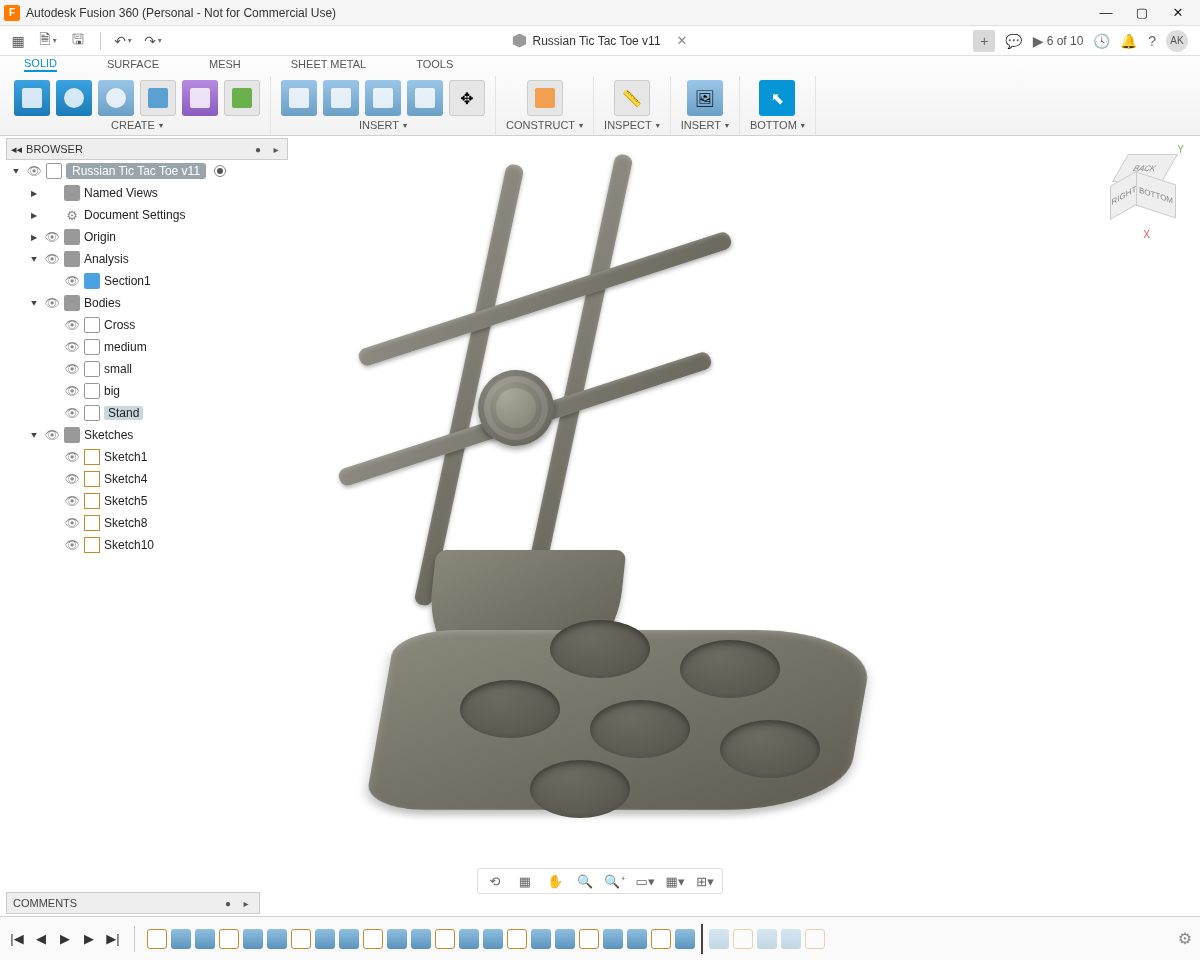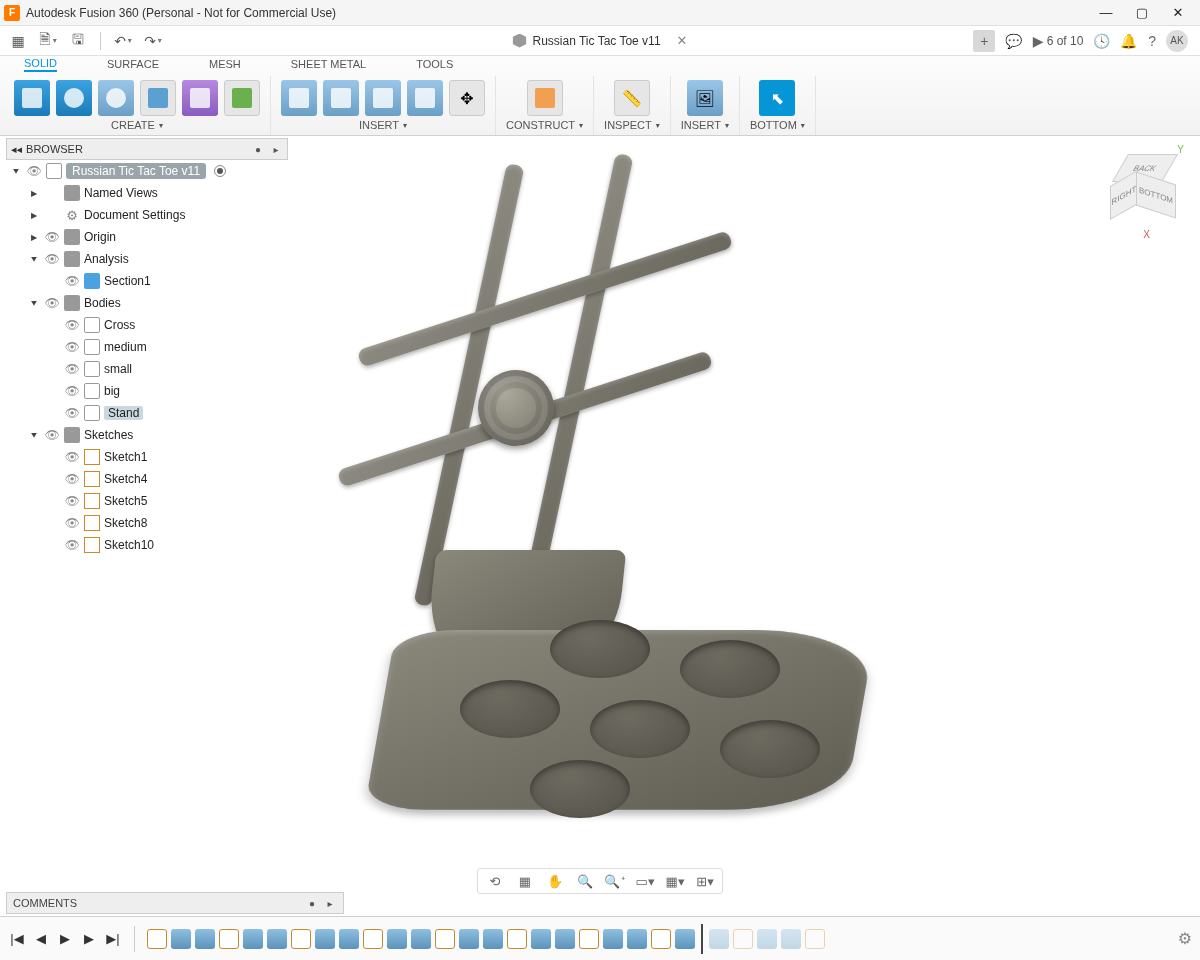--- a/index.html
+++ b/index.html
@@ -86,21 +86,21 @@
 .vc-front { width: 40px; height: 34px; left: 34px; top: 28px; transform: skewY(18deg); }
 .vc-right { width: 28px; height: 34px; left: 8px; top: 28px; transform: skewY(-30deg); }
 .axis-y { position: absolute; right: -2px; top: -6px; color: #7cc24a; font-size: 10px; }
 .axis-x { position: absolute; right: 32px; bottom: -10px; color: #d65a5a; font-size: 10px; }
 
 
 .navbar { position: absolute; left: 50%; transform: translateX(-50%); bottom: 66px; display: flex; gap: 8px; background: rgba(255,255,255,.9); padding: 2px 6px; border: 1px solid #ddd; border-radius: 3px; }
 .nav-ico { width: 22px; height: 20px; display: flex; align-items: center; justify-content: center; color: #666; font-size: 13px; cursor: pointer; }
 
 
-.comments { position: absolute; left: 6px; bottom: 46px; width: 338px; height: 22px; background: #eee; border: 1px solid #ccc; display: flex; align-items: center; padding: 0 6px; font-size: 11px; color: #444; }
+.comments { position: absolute; left: 6px; bottom: 46px; width: 254px; height: 22px; background: #eee; border: 1px solid #ccc; display: flex; align-items: center; padding: 0 6px; font-size: 11px; color: #444; }
 .comments .rgt { margin-left: auto; display: flex; gap: 4px; }
 
 
 .timeline { position: absolute; left: 0; right: 0; bottom: 0; height: 44px; border-top: 1px solid #d0d0d0; background: #fafafa; display: flex; align-items: center; padding: 0 8px; gap: 6px; }
 .play-btn { width: 18px; height: 18px; display: flex; align-items: center; justify-content: center; color: #333; font-size: 13px; cursor: pointer; }
 .tl-sep { width: 1px; height: 26px; background: #ccc; margin: 0 6px; }
 .tl-items { display: flex; gap: 4px; align-items: center; }
 .tl-item { width: 20px; height: 20px; border-radius: 3px; background: linear-gradient(#8fbfe0, #5a93bc); cursor: pointer; }
 .tl-item.sketch { background: #fff; border: 1px solid #c78b2e; }
 .tl-item.future { opacity: .35; }

